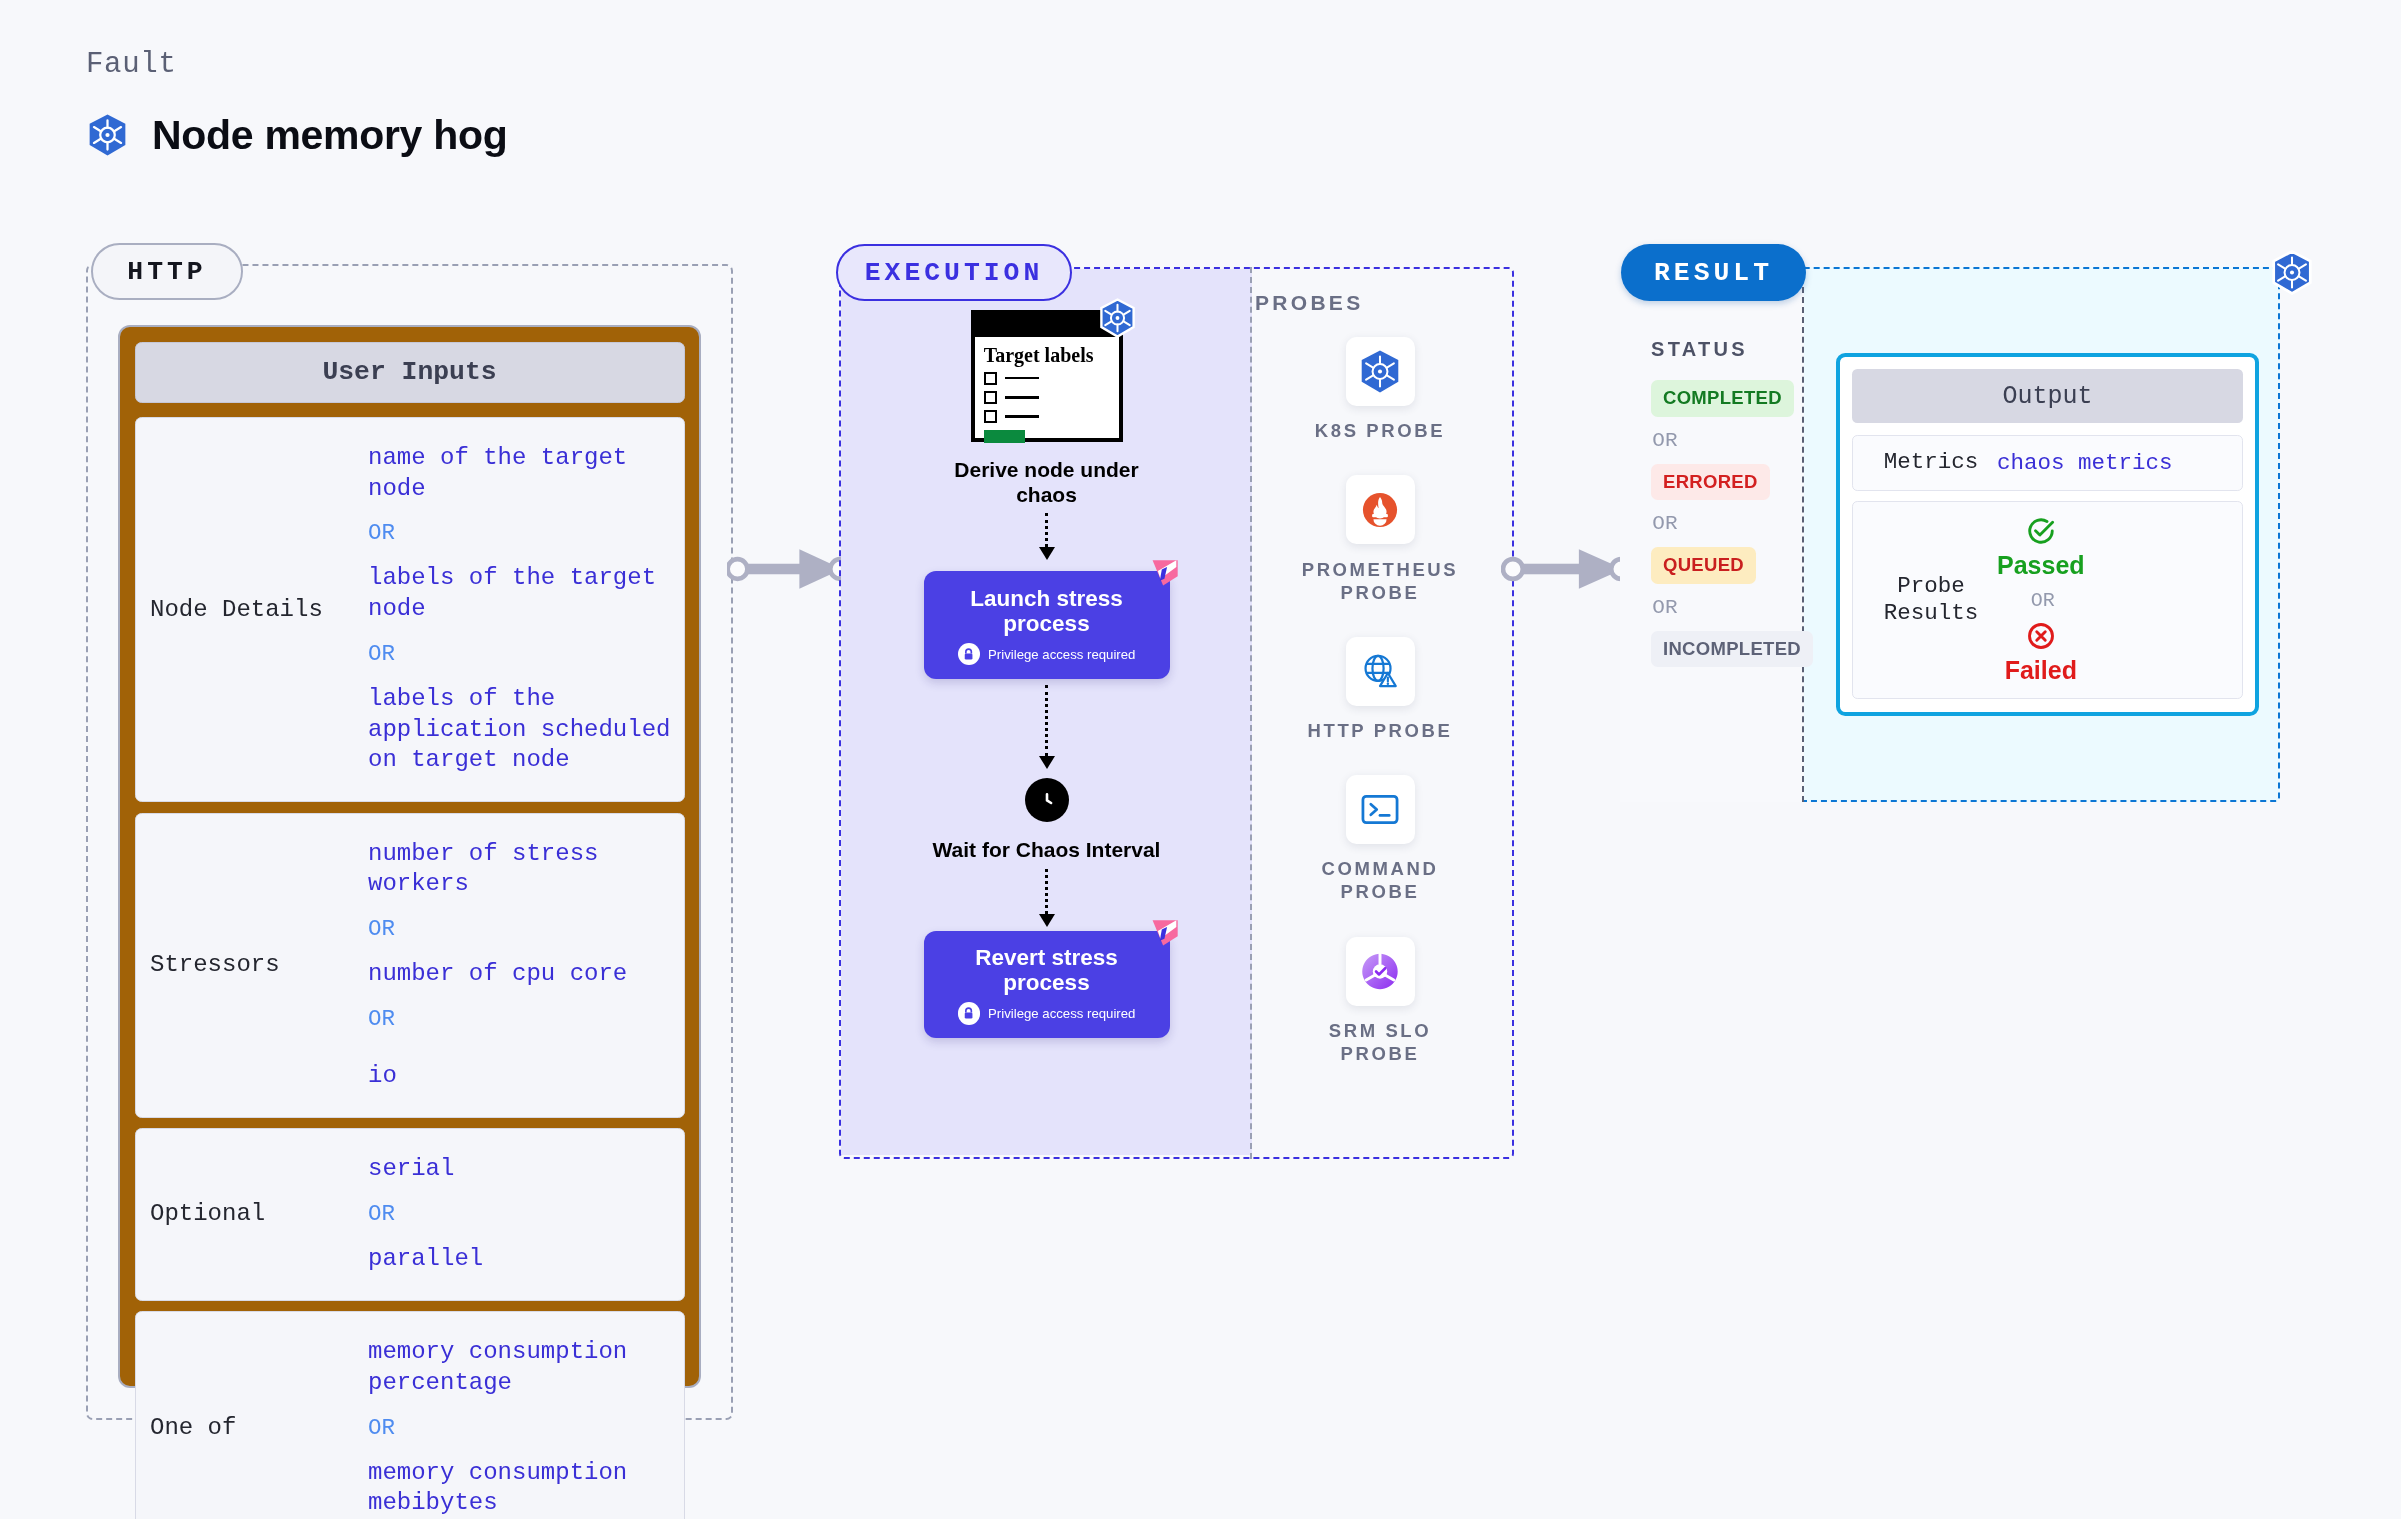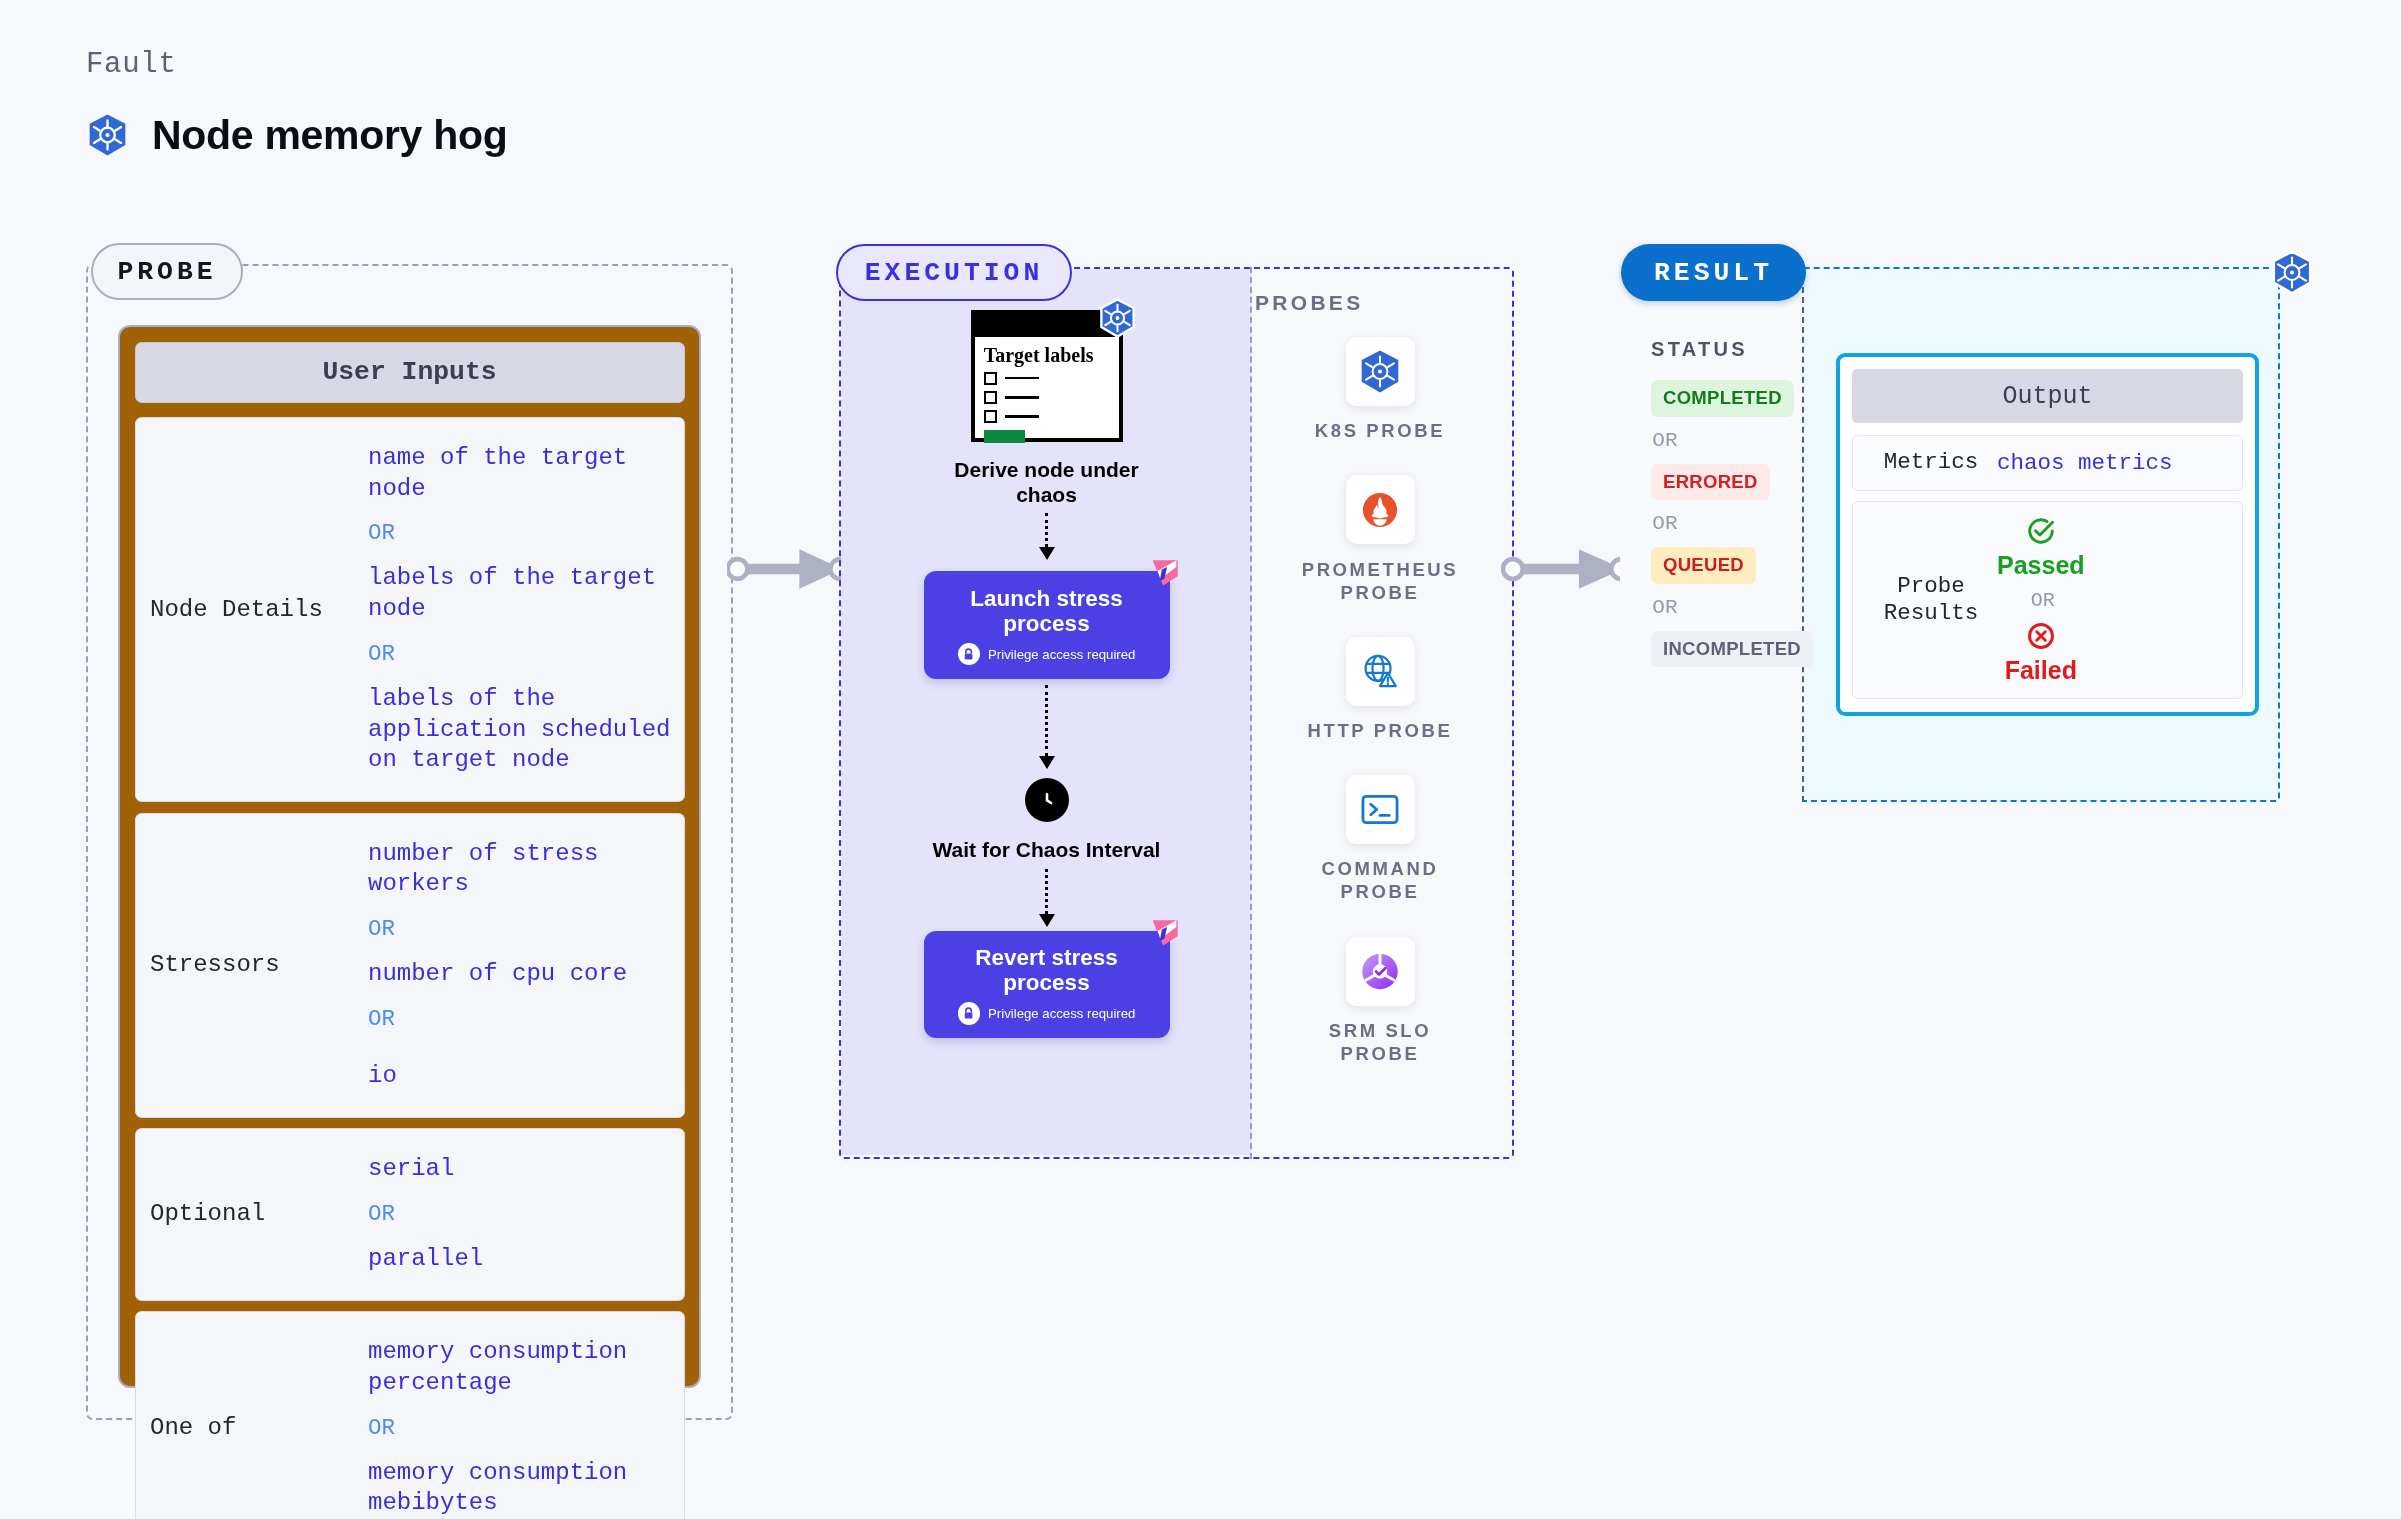--- a/index.html
+++ b/index.html
@@ -261,21 +261,21 @@
           <circle cx="31" cy="33" r="11"></circle>
           <circle cx="31" cy="33" r="3.2" fill="#fff" stroke="none"></circle>
           <path d="M31 22V11M31 44v11M20.2 27L10.5 21M51.5 45l-9.7-6M20.2 39L10.5 45M51.5 21l-9.7 6"></path>
         </g>
       </svg>
     </span>
     <span class="fault-title">Node memory hog</span>
   </div>
 
   <div class="tune-dashed"></div>
-  <div class="panel-pill tune-pill">PROBE</div>
+  <div class="panel-pill tune-pill">HTTP</div>
 
   <div class="userinputs-card">
     <div class="userinputs-head">User Inputs</div>
 
     <div class="io-group" style="min-height:218px">
       <div class="io-key">Node Details</div>
       <div class="io-vals">
         <div class="io-val">name of the target node</div>
         <div class="io-or">OR</div>
         <div class="io-val">labels of the target node</div>

